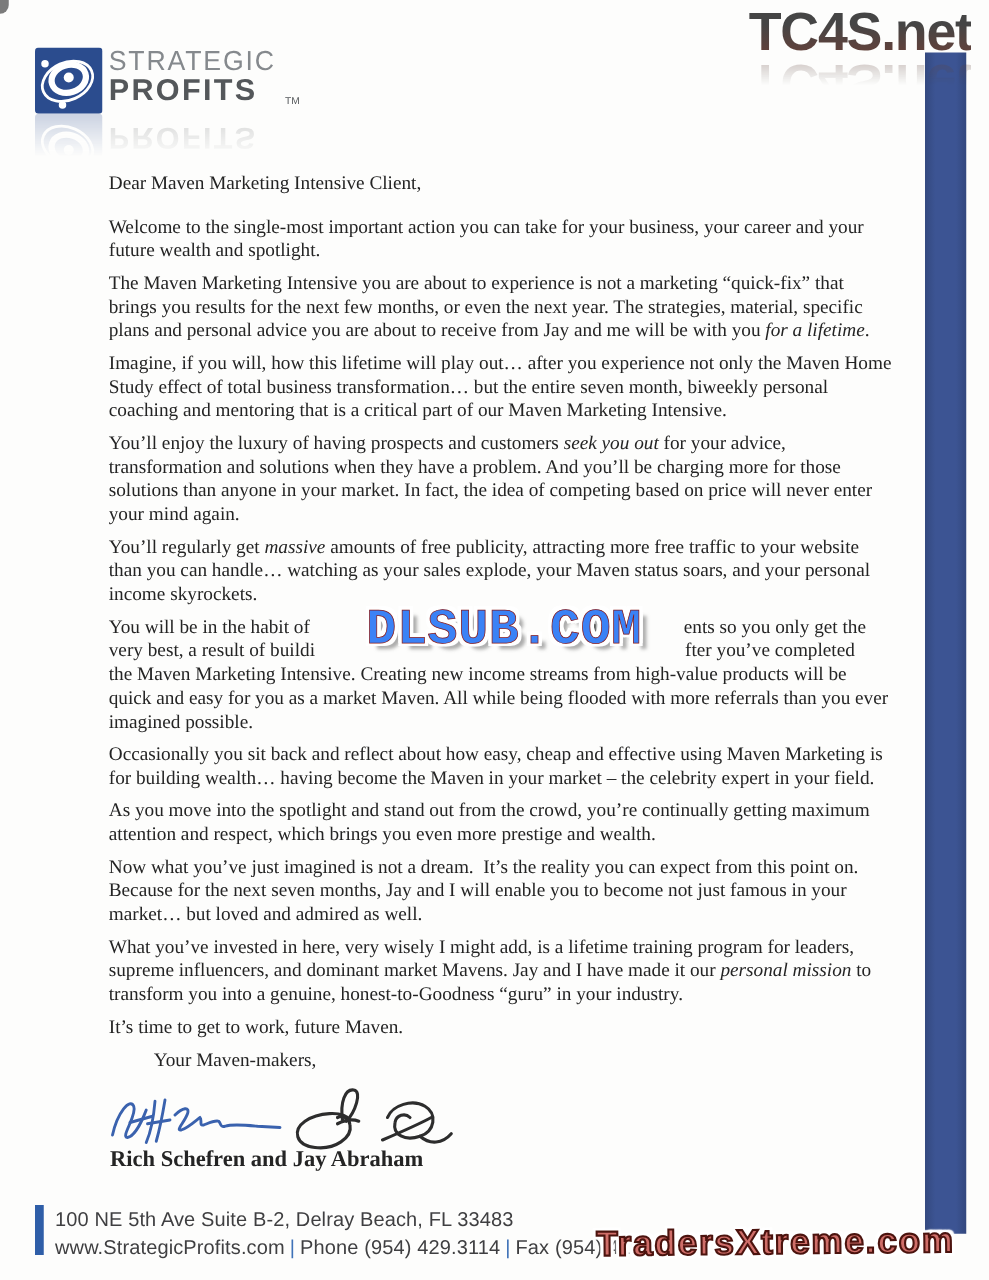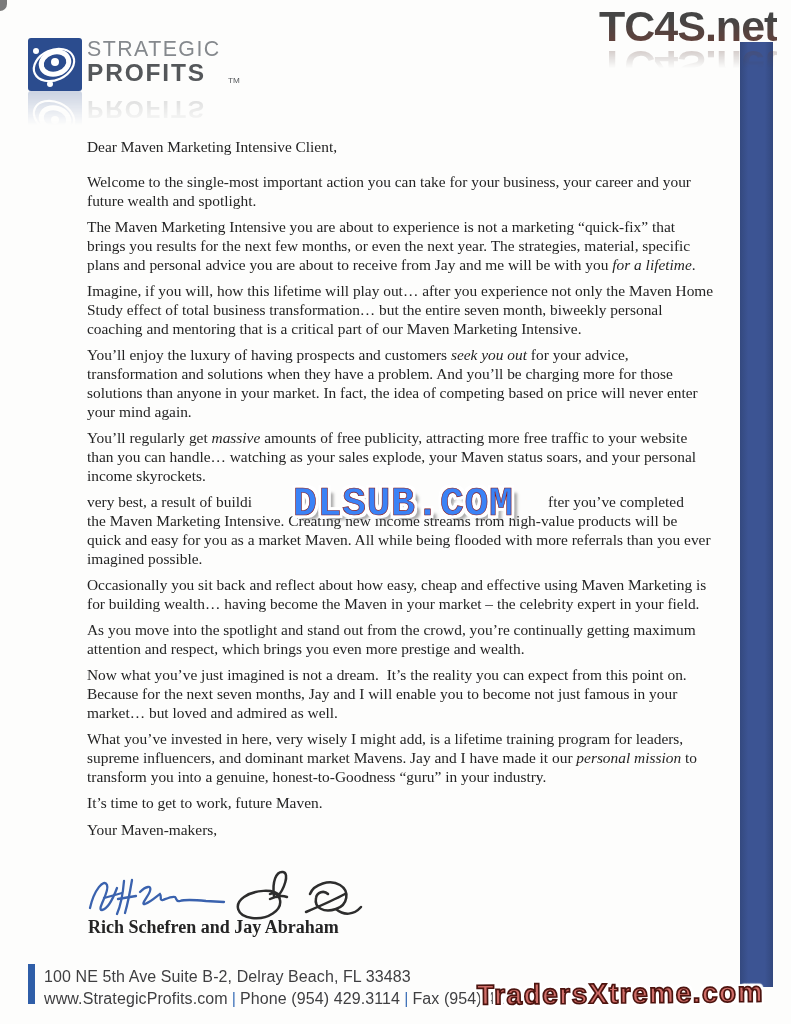--- a/index.html
+++ b/index.html
@@ -38,21 +38,21 @@
   .stripe{position:absolute;left:740px;top:42px;width:33px;height:945px;z-index:1;
        background:linear-gradient(to right,#34497f,#3c5493 25%,#3c5493 75%,#33487e);}
 
   
   .letter{position:absolute;left:87px;top:137px;width:628px;z-index:2;
        font-family:"Liberation Serif",serif;font-size:15.4px;line-height:19px;
        color:#242424;}
   .para{margin:0 0 7px 0;white-space:pre-wrap;}
   .salutation{margin-bottom:16px;}
   .it{font-style:italic;}
-  .closing{margin-top:8px;}
+  .closing{margin-top:8px;margin-left:36px;}
 
   
   .obscured{position:relative;margin:0 0 7px 0;}
   .ob-line{position:relative;height:19px;white-space:nowrap;}
   .ob-abs{position:absolute;top:0;}
   .dlsub{position:absolute;left:206px;top:-9px;z-index:4;
        font-family:Liberation Mono, monospace;font-weight:bold;font-size:40px;line-height:44px;
        color:#3b82f6;-webkit-text-stroke:.6px #871414;letter-spacing:.5px;
        text-shadow:-3px -3px 0 #fff,3px -3px 0 #fff,-3px 3px 0 #fff,3px 3px 0 #fff,
                    -3px 0 0 #fff,3px 0 0 #fff,0 -3px 0 #fff,0 3px 0 #fff,
@@ -121,20 +121,25 @@
   <div>
       <p class="para"><span>Welcome to the single-most important action you can take for your business, your career and your future wealth and spotlight.</span></p>
       <p class="para"><span>The Maven Marketing Intensive you are about to experience is not a marketing “quick-fix” that brings you results for the next few months, or even the next year. The strategies, material, specific plans and personal advice you are about to receive from Jay and me will be with you </span><span class="it">for a lifetime</span><span>.</span></p>
       <p class="para"><span>Imagine, if you will, how this lifetime will play out… after you experience not only the Maven Home Study effect of total business transformation… but the entire seven month, biweekly personal coaching and mentoring that is a critical part of our Maven Marketing Intensive.</span></p>
       <p class="para"><span>You’ll enjoy the luxury of having prospects and customers </span><span class="it">seek you out</span><span> for your advice, transformation and solutions when they have a problem. And you’ll be charging more for those solutions than anyone in your market. In fact, the idea of competing based on price will never enter your mind again.</span></p>
       <p class="para"><span>You’ll regularly get </span><span class="it">massive</span><span> amounts of free publicity, attracting more free traffic to your website than you can handle… watching as your sales explode, your Maven status soars, and your personal income skyrockets.</span></p>
     </div>
 
   <div class="obscured">
     <div class="ob-line">
+      <span>You will be in the habit of </span>
+      <span class="ob-abs" style="left:383px">ur</span>
+      <span class="ob-abs" style="left:460px">ents so you only get the</span>
+    </div>
+    <div class="ob-line">
       <span>very best, a result of buildi</span>
       <span class="ob-abs" style="left:461px">fter you’ve completed</span>
     </div>
     <div>the Maven Marketing Intensive. Creating new income streams from high-value products will be quick and easy for you as a market Maven. All while being flooded with more referrals than you ever imagined possible.</div>
     <div class="dlsub">DLSUB.COM</div>
   </div>
 
   <div>
       <p class="para"><span>Occasionally you sit back and reflect about how easy, cheap and effective using Maven Marketing is for building wealth… having become the Maven in your market – the celebrity expert in your field.</span></p>
       <p class="para"><span>As you move into the spotlight and stand out from the crowd, you’re continually getting maximum attention and respect, which brings you even more prestige and wealth.</span></p>

